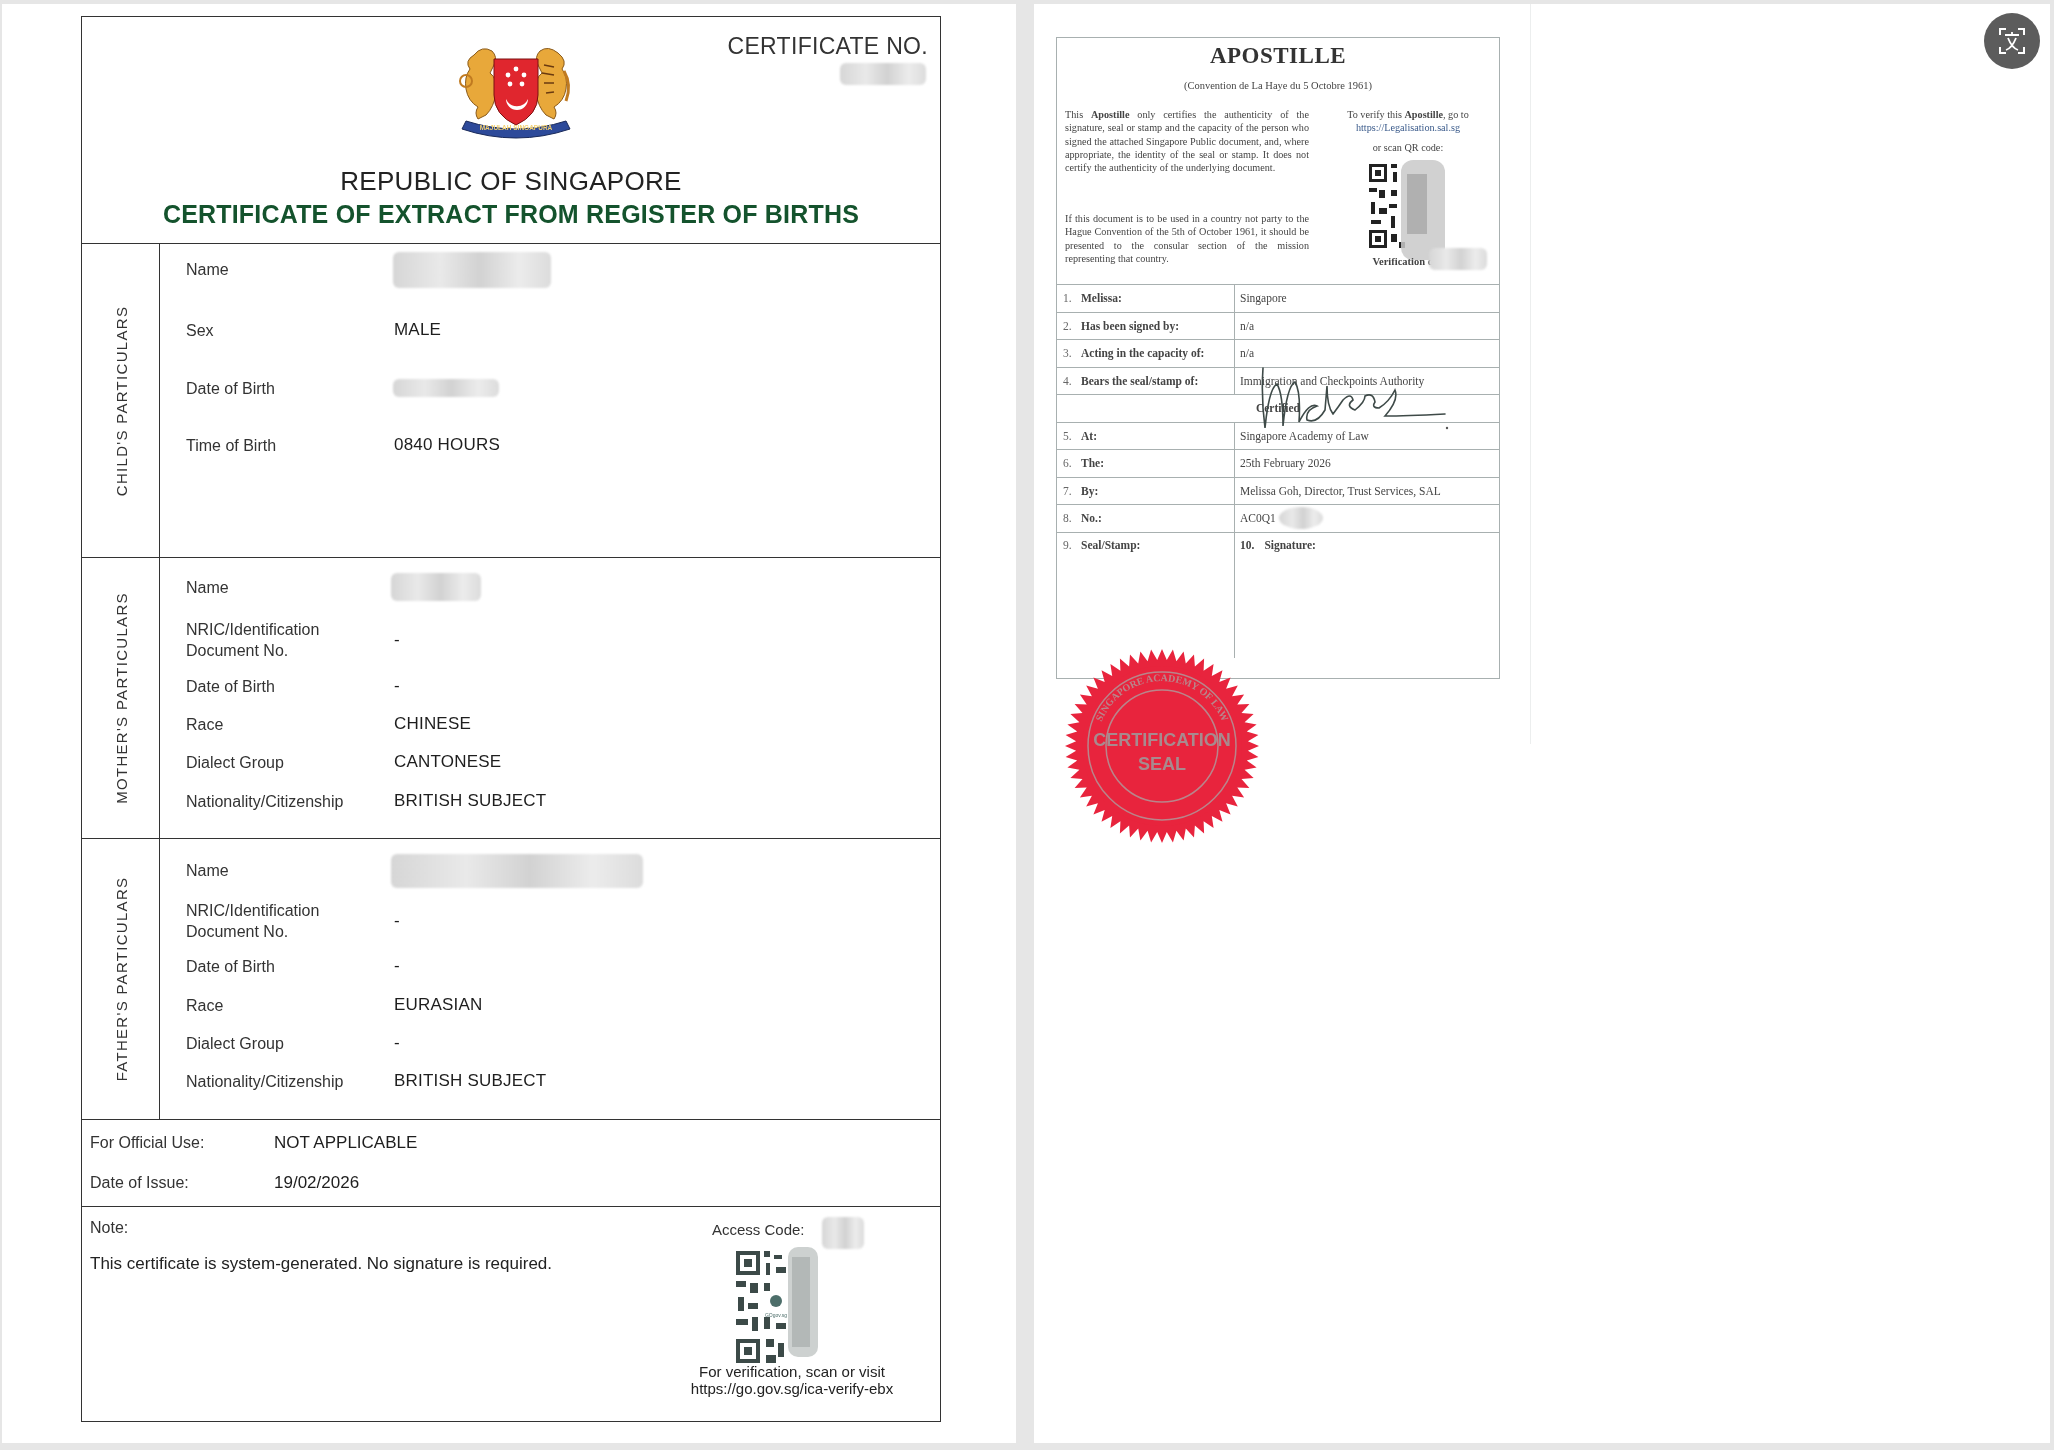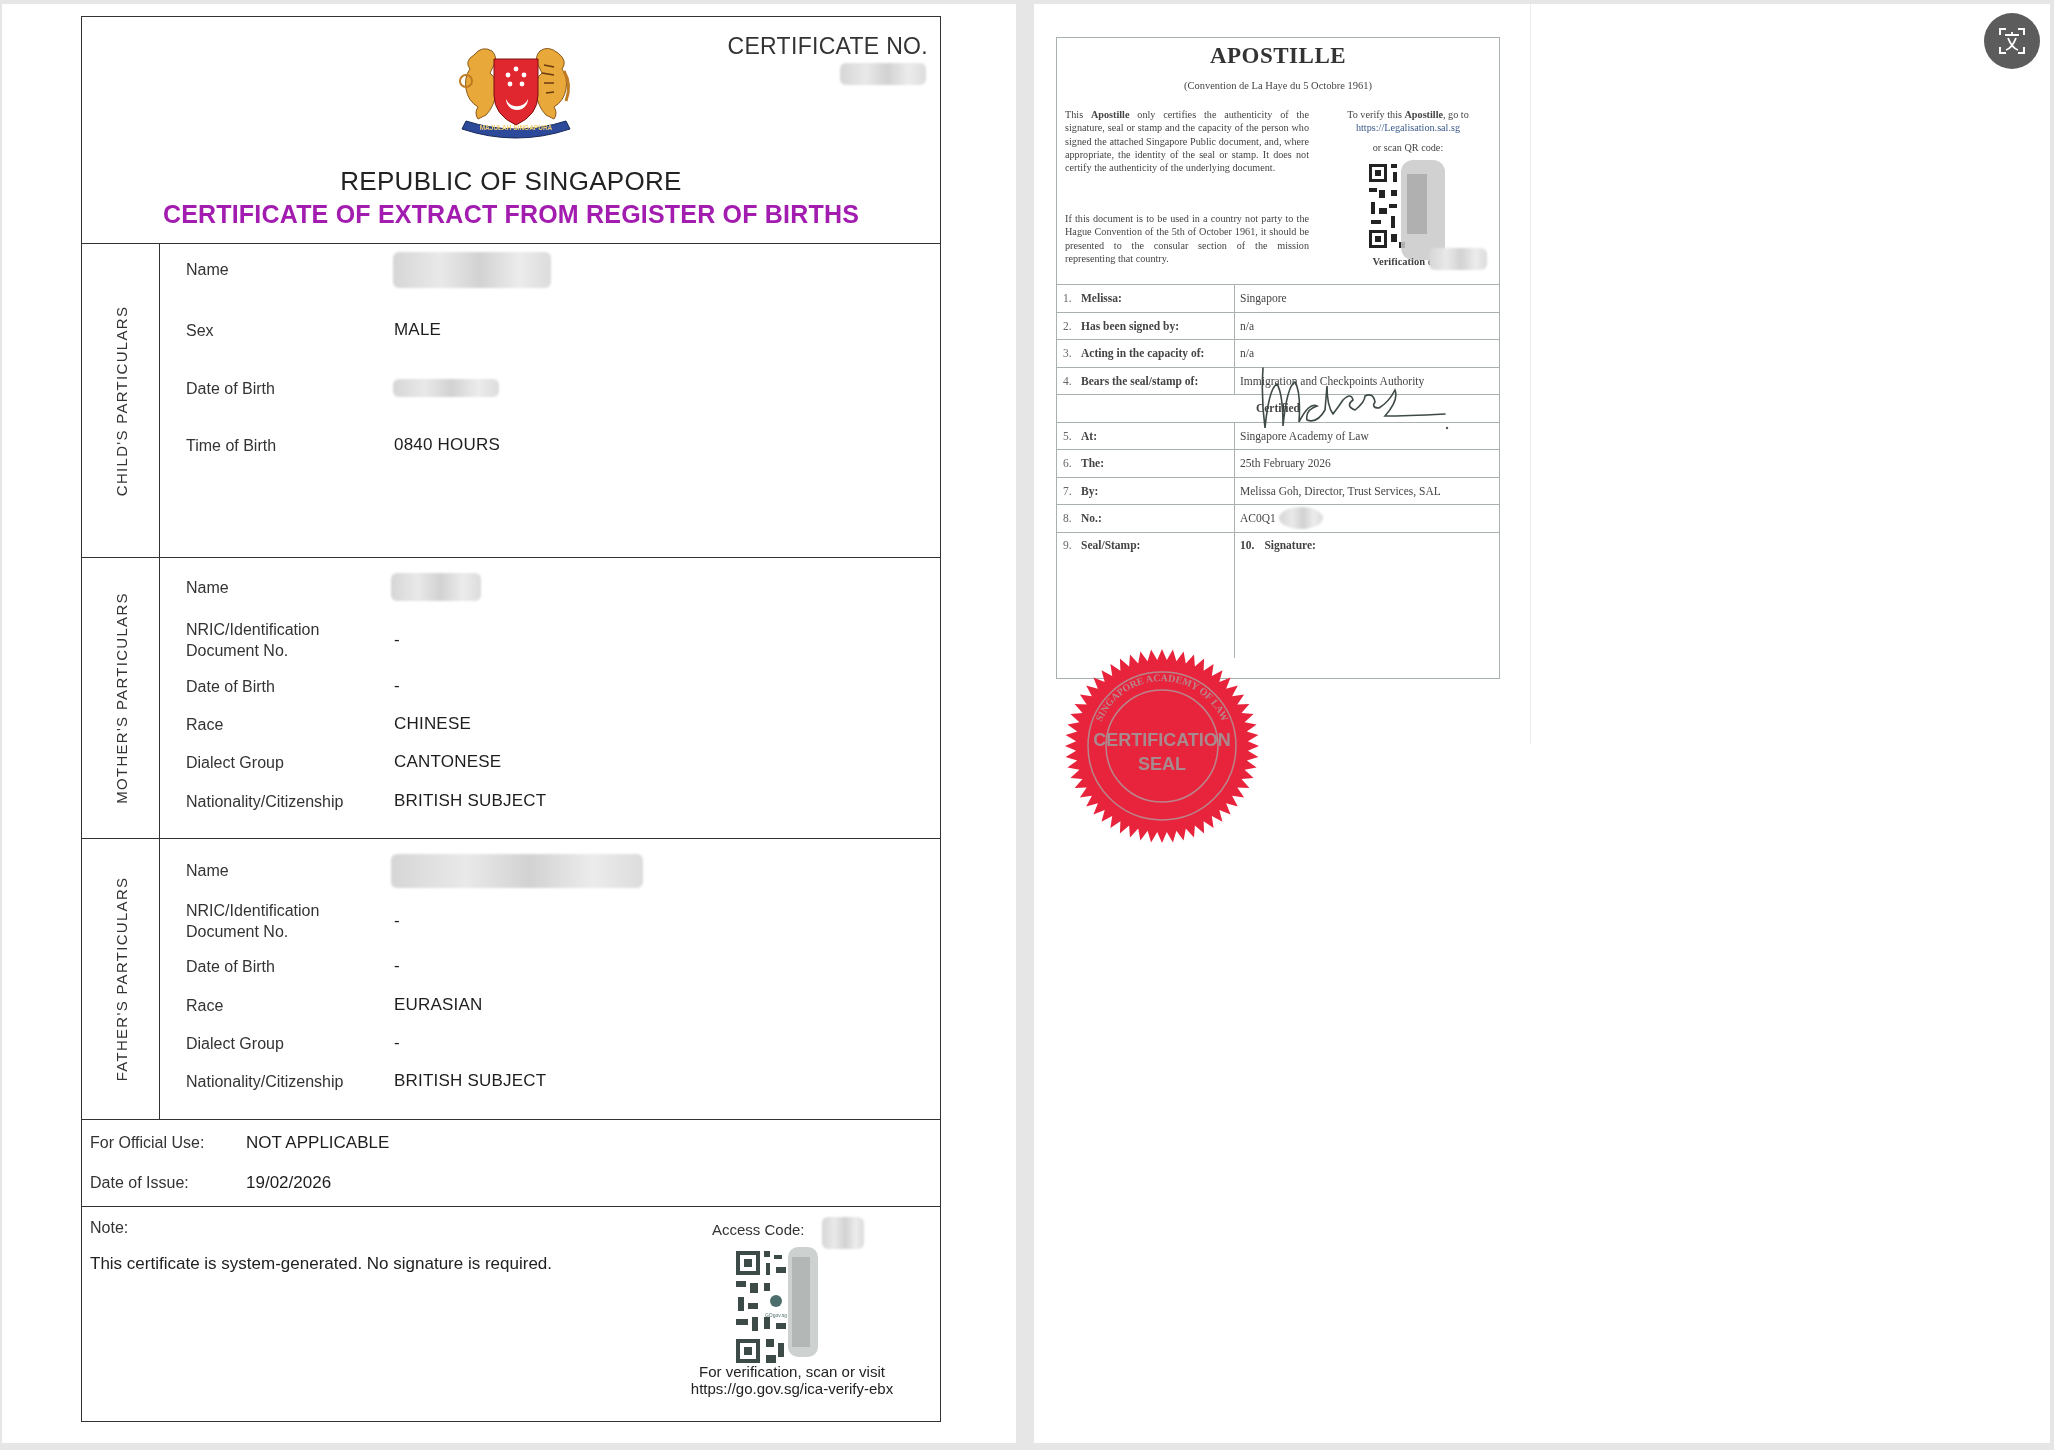--- a/index.html
+++ b/index.html
@@ -11,34 +11,34 @@
   #page2 { left: 1034px; top: 4px; width: 1016px; height: 1439px; }
 
   
   .cert-box { position: absolute; left: 79px; top: 12px; width: 860px; height: 1406px; border: 1.5px solid #333; }
   .cert-header { position: absolute; left: 0; top: 0; width: 100%; height: 227px; border-bottom: 1.5px solid #333; }
   .cert-no-label { position: absolute; right: 12px; top: 16px; font-size: 23px; color: #333; letter-spacing: 0.3px; }
   .blur { position: absolute; background: linear-gradient(90deg,#d6d6d6,#e9e9e9 30%,#d2d2d2 55%,#ececec 80%,#dcdcdc); border-radius: 6px; filter: blur(1.2px); }
   .cert-no-value { right: 14px; top: 46px; width: 86px; height: 22px; }
   .coat { position: absolute; left: 374px; top: 24px; width: 120px; height: 100px; }
   .republic { position: absolute; left: 0; width: 100%; top: 149px; text-align: center; font-size: 26px; color: #222; letter-spacing: 0.3px; }
-  .cert-title { position: absolute; left: 0; width: 100%; top: 183px; text-align: center; font-size: 25px; font-weight: bold; color: #a21caf; letter-spacing: 0.2px; }
+  .cert-title { position: absolute; left: 0; width: 100%; top: 183px; text-align: center; font-size: 25px; font-weight: bold; color: #14532d; letter-spacing: 0.2px; }
 
   .section { position: absolute; left: 0; width: 100%; border-bottom: 1.5px solid #333; }
   .side-col { position: absolute; left: 0; top: 0; bottom: 0; width: 78px; border-right: 1.5px solid #333; }
   .side-label { position: absolute; left: 50%; top: 50%; transform: translate(-50%,-50%) rotate(-90deg); white-space: nowrap; font-size: 15px; letter-spacing: 1.3px; color: #333; }
   .row { position: absolute; left: 104px; right: 10px; display: flex; align-items: center; }
   .row .lbl { width: 208px; font-size: 16px; color: #333; line-height: 21px; }
   .row .val { font-size: 17px; color: #1e1e1e; letter-spacing: 0.2px; position: relative; }
 
   #sec-child { top: 227px; height: 314px; }
   #sec-mother { top: 541px; height: 281px; }
   #sec-father { top: 822px; height: 281px; }
   #sec-official { top: 1103px; height: 87px; }
-  .off-row { position: absolute; left: 8px; display: flex; align-items: center; }
+  .off-row { position: absolute; left: 8px; display: flex; align-items: center; gap: 28px; }
   .off-row .lbl { width: 156px; font-size: 16px; color: #333; }
   .off-row .val { font-size: 17px; color: #1e1e1e; }
 
   .note-area { position: absolute; left: 0; top: 1190px; width: 100%; height: 214px; }
   .note-label { position: absolute; left: 8px; top: 12px; font-size: 16px; color: #333; }
   .note-text { position: absolute; left: 8px; top: 47px; font-size: 17px; color: #222; }
   .access-label { position: absolute; left: 630px; top: 14px; font-size: 15px; color: #333; }
   .qr-small { position: absolute; left: 650px; top: 40px; width: 86px; height: 122px; }
   .verify-text { position: absolute; left: 580px; width: 260px; top: 156px; text-align: center; font-size: 15px; line-height: 17px; color: #222; }
 

